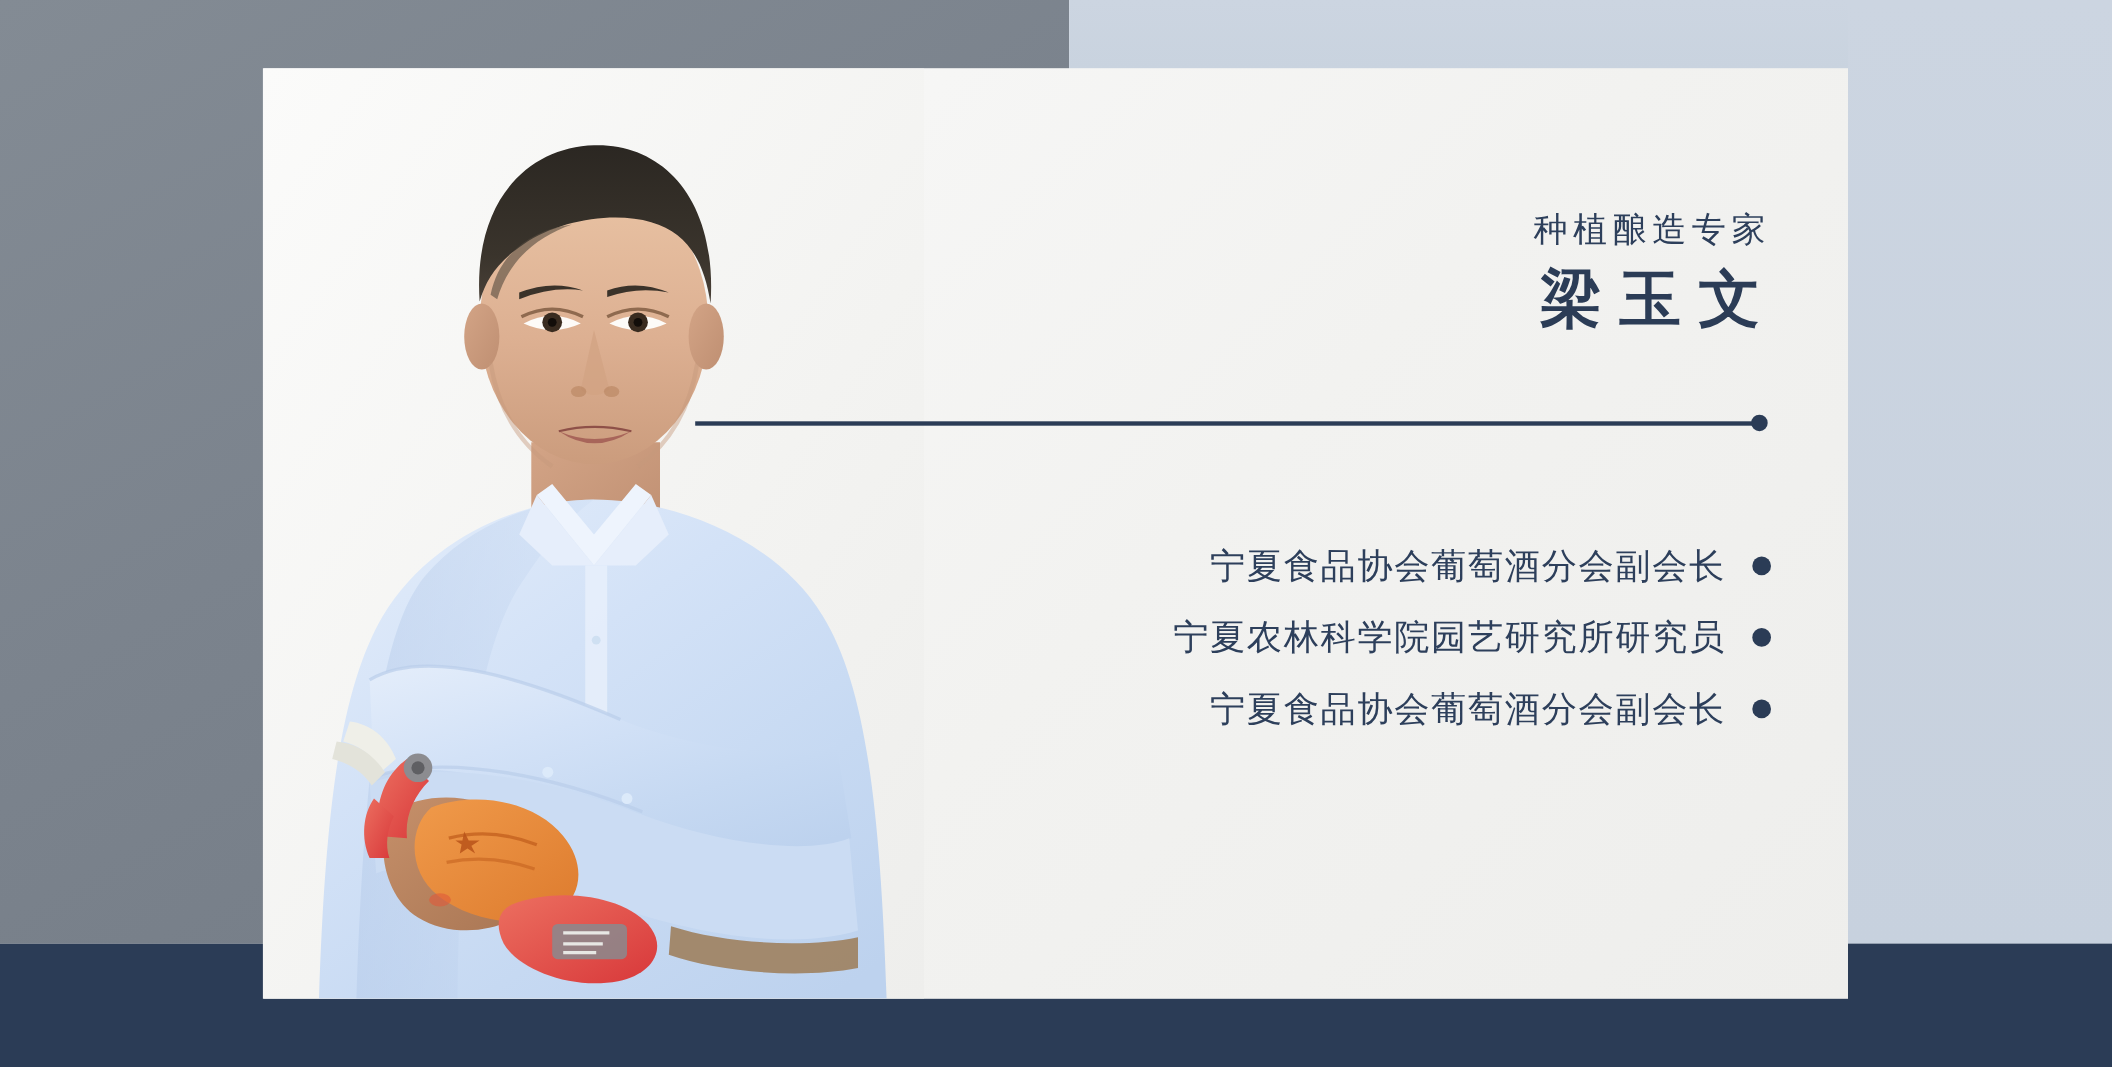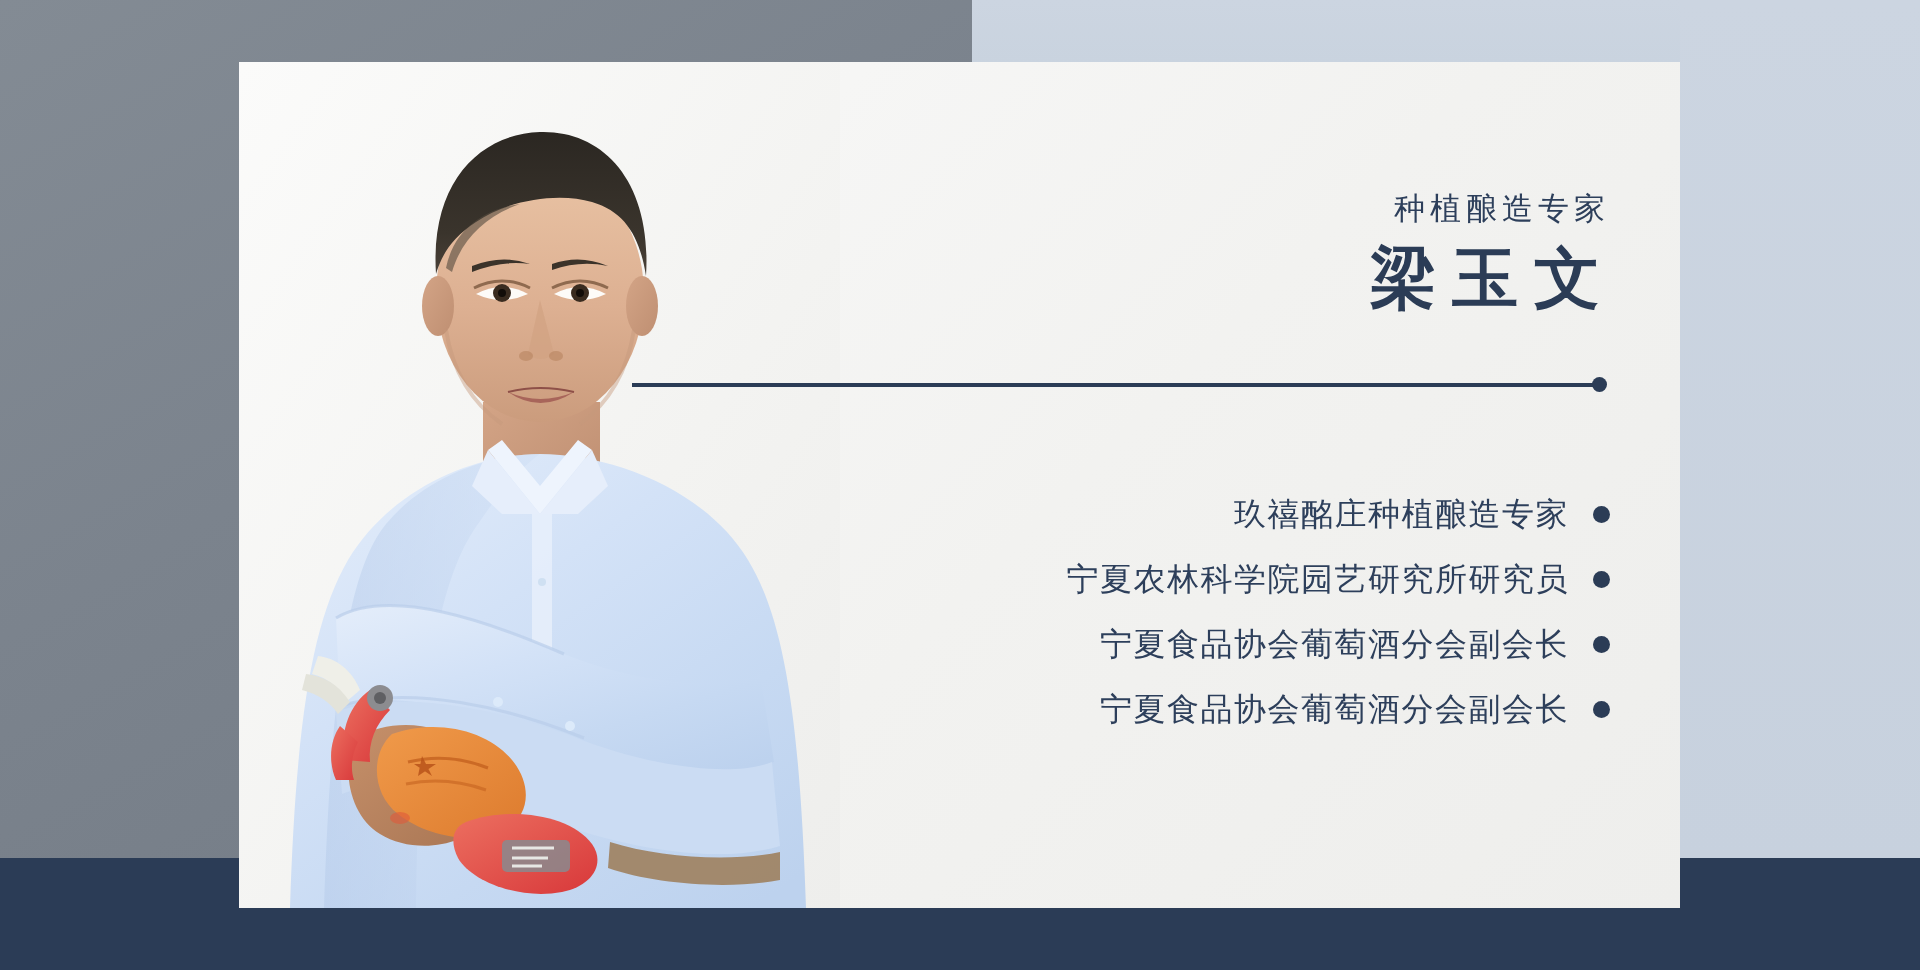--- a/index.html
+++ b/index.html
@@ -49,21 +49,21 @@
   
   .subtitle{
     position:absolute; left:900px; top:193px; width:710px;
     text-align:right; color:#2d3f5b;
     font-size:31px; letter-spacing:5px; line-height:1;
     font-family:"Liberation Sans", sans-serif;
   }
   .name{
     position:absolute; left:900px; top:240px; width:716px;
     text-align:right; color:#2b3c56;
-    font-size:66px; letter-spacing:16px; line-height:1.18;
+    font-size:56px; letter-spacing:16px; line-height:1.18;
     font-family:"Liberation Serif", serif; font-weight:700;
     text-indent:16px;
   }
 
   .divider{
     position:absolute; left:632px; top:383px; width:968px; height:4px;
     background:#2b3c56;
   }
   .divider-dot{
     position:absolute; left:1592px; top:377px;
@@ -235,30 +235,26 @@
   </div>
 
   <div class="subtitle">种植酿造专家</div>
   <div class="name">梁玉文</div>
 
   <div class="divider"></div>
   <div class="divider-dot"></div>
 
   <ul class="cred-list">
     <li class="cred-item">
-      <span class="cred-text">玖禧酩庄种植酿造专家</span>
+      <span class="cred-text">宁夏食品协会葡萄酒分会副会长</span>
       <span class="cred-bullet"></span>
     </li>
     <li class="cred-item">
       <span class="cred-text">宁夏农林科学院园艺研究所研究员</span>
       <span class="cred-bullet"></span>
     </li>
     <li class="cred-item">
       <span class="cred-text">宁夏食品协会葡萄酒分会副会长</span>
       <span class="cred-bullet"></span>
     </li>
-    <li class="cred-item">
-      <span class="cred-text">宁夏食品协会葡萄酒分会副会长</span>
-      <span class="cred-bullet"></span>
-    </li>
   </ul>
 
 </div>
 
 </body></html>

